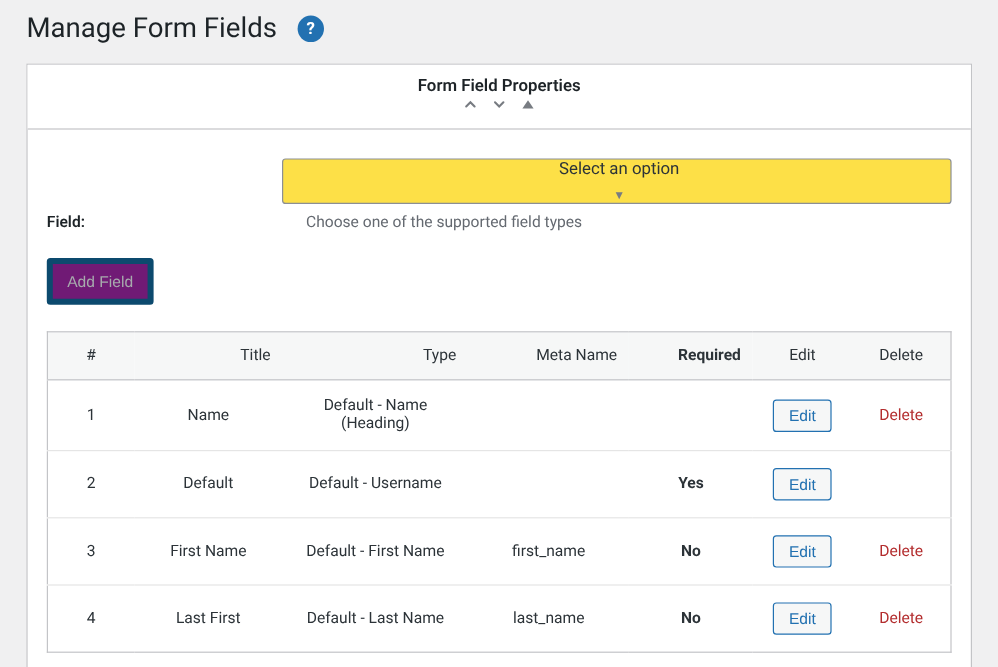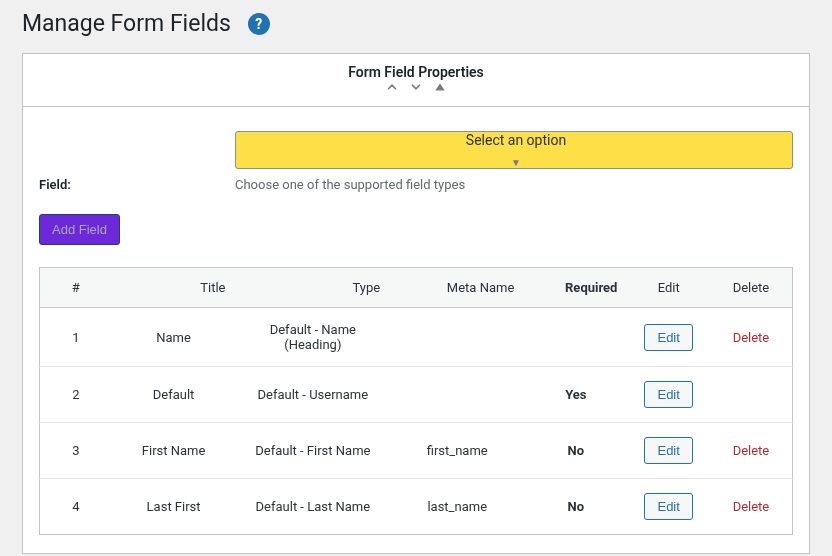--- a/index.html
+++ b/index.html
@@ -104,24 +104,25 @@
       flex-direction: column;
     }
     .select .caret {
       color: #787c82;
       font-size: 10px;
     }
     .field-hint {
       color: #646970;
       font-size: 13px;
       margin-top: 8px;
+      margin-left: 20px;
     }
     .add-field-btn {
-      border: 1px solid #0c4a6e;
-      background: #6d28d9;
+      border: 5px solid #0c4a6e;
+      background: #701a75;
       color: #a7aaad;
       padding: 7px 12px;
       border-radius: 3px;
       font-size: 13px;
       cursor: not-allowed;
     }
     .table-wrap {
       margin-top: 22px;
     }
     table {

